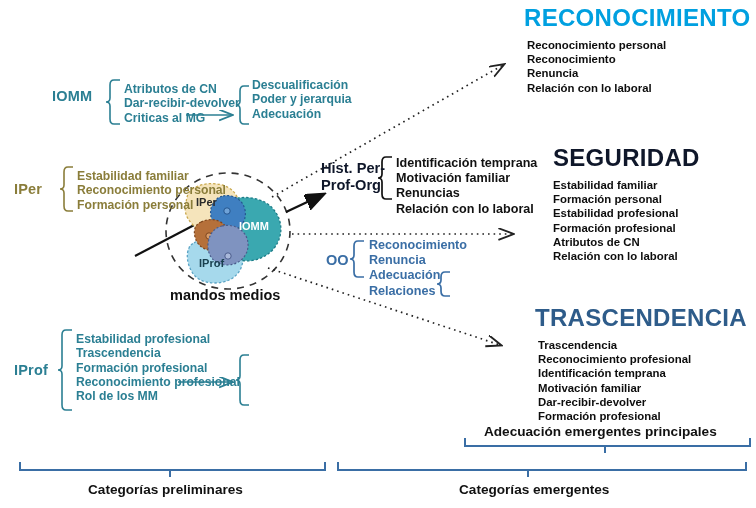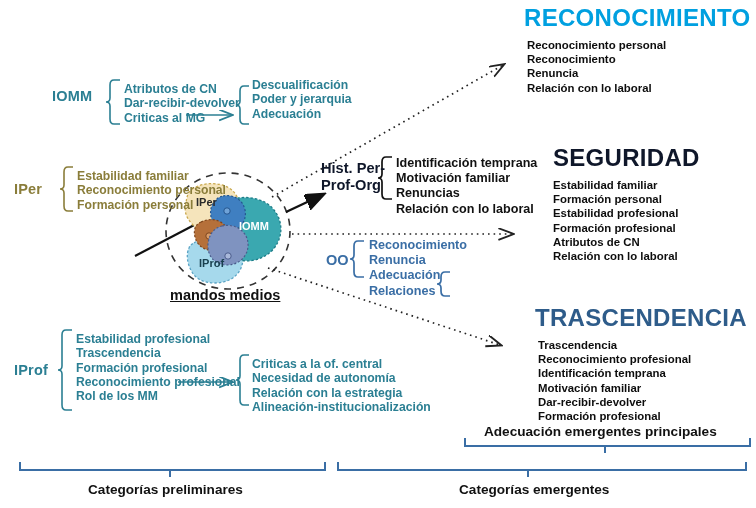--- a/index.html
+++ b/index.html
@@ -154,32 +154,26 @@
   <div class="abs txt grp-label teal" style="left:14px;top:362px;">IProf</div>
 
   <div class="abs item-list teal" style="left:76px;top:332px;">
     <div>Estabilidad profesional</div>
     <div>Trascendencia</div>
     <div>Formación profesional</div>
     <div>Reconocimiento profesional</div>
     <div>Rol de los MM</div>
   </div>
 
-  <div class="abs item-list teal" style="left:252px;top:357px;">
-    <div>Criticas a la of. central</div>
-    <div>Necesidad de autonomía</div>
-    <div>Relación con la estrategia</div>
-    <div>Alineación-institucionalización</div>
-  </div>
 
   <div class="abs txt" style="left:196px;top:196px;font-size:11px;font-weight:700;color:#2b2b2b;">IPer</div>
   <div class="abs txt" style="left:239px;top:220px;font-size:11px;font-weight:700;color:#ffffff;">IOMM</div>
   <div class="abs txt" style="left:199px;top:257px;font-size:11px;font-weight:700;color:#19404f;">IProf</div>
 
-  <div class="abs txt" style="left:170px;top:287px;font-size:14.5px;font-weight:700;color:#111;text-decoration:underline;">mandos medios</div>
+  <div class="abs txt" style="left:170px;top:287px;font-size:14.5px;font-weight:700;color:#111;">mandos medios</div>
 
   <div class="abs txt" style="left:321px;top:160px;font-size:14.6px;font-weight:700;line-height:17px;color:#0f172a;">
     <div>Hist. Per-</div>
     <div>Prof-Org</div>
   </div>
 
   <div class="abs item-list lg black" style="left:396px;top:156px;">
     <div>Identificación temprana</div>
     <div>Motivación familiar</div>
     <div>Renuncias</div>

